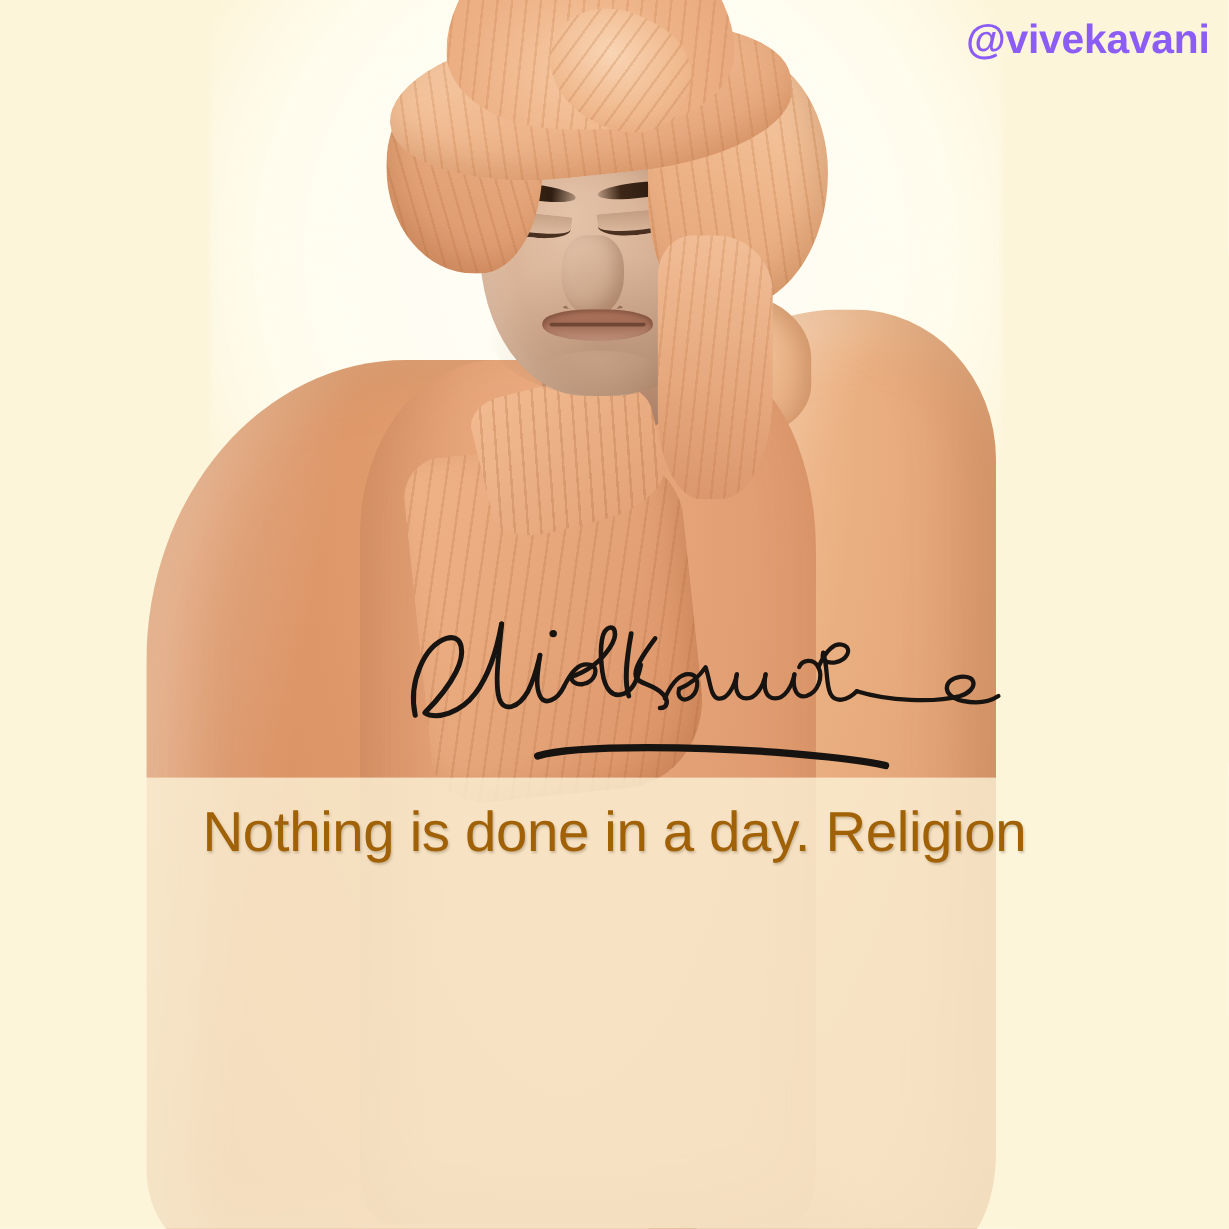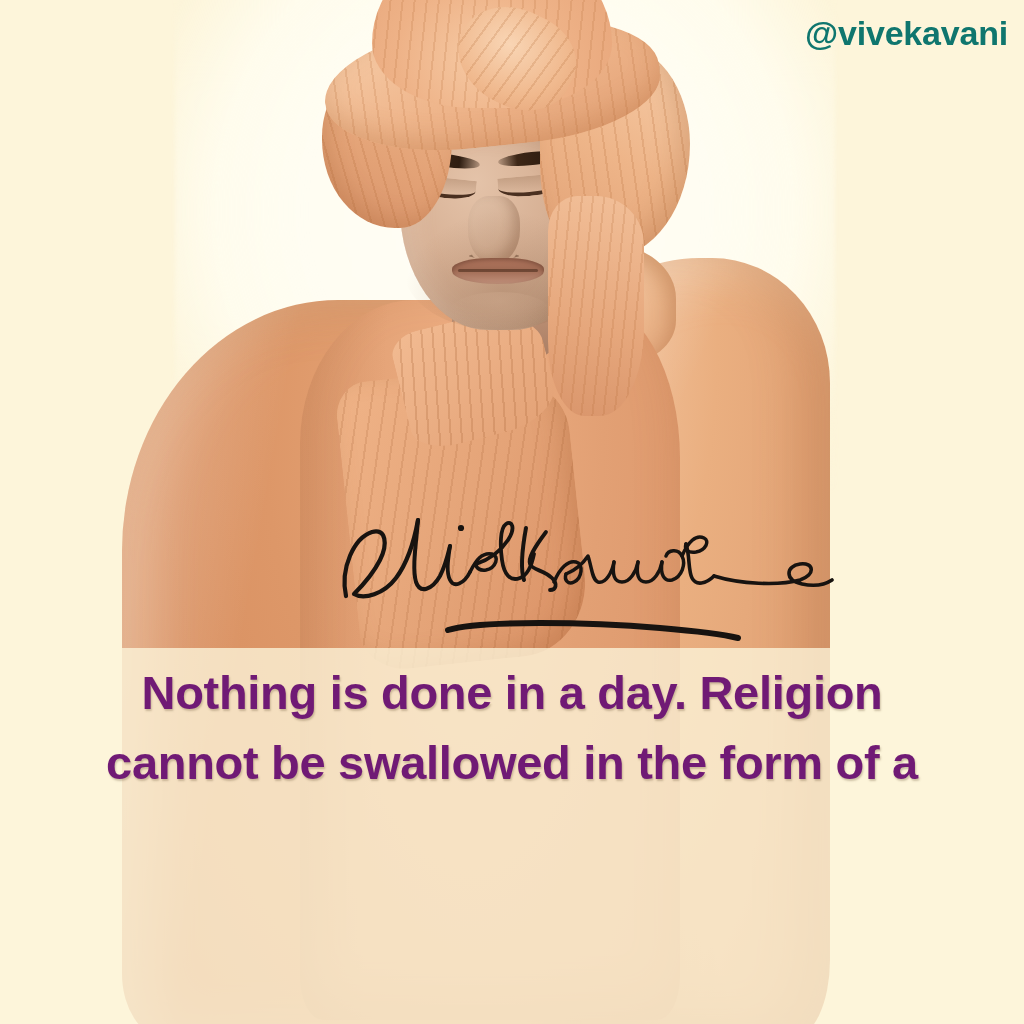--- a/index.html
+++ b/index.html
@@ -239,34 +239,34 @@
     position:absolute; left:0; top:648px; width:1024px; height:376px;
     background:rgba(253,245,218,.78);
   }
 
   
   .quote {
     position:absolute; left:0; top:658px; width:1024px;
     padding:0 34px;
     text-align:center;
     font-family:"Liberation Sans", sans-serif;
-    font-weight:700;
+    font-weight:400;
     font-size:47px;
     line-height:70px;
     letter-spacing:-0.3px;
-    color:#701a75;
+    color:#a16207;
     text-shadow:1px 2px 2px rgba(120,100,70,.35);
   }
   .quote .ln { display:block; white-space:nowrap; }
 
   
   .handle {
     position:absolute; right:16px; top:14px;
     font-size:34px; font-weight:700;
-    color:#0f766e;
+    color:#8b5cf6;
     letter-spacing:-0.2px;
   }
 </style>
 </head>
 <body>
 
 <div id="card">
 
   <div class="halo"></div>
 
@@ -332,18 +332,17 @@
         </g>
       </svg>
     </div>
 
   </div>
 
   <div class="overlay"></div>
 
   <div class="quote">
     <span class="ln">Nothing is done in a day. Religion</span>
-    <span class="ln">cannot be swallowed in the form of a</span>
   </div>
 
   <div class="handle">@vivekavani</div>
 
 </div>
 
 </body></html>

